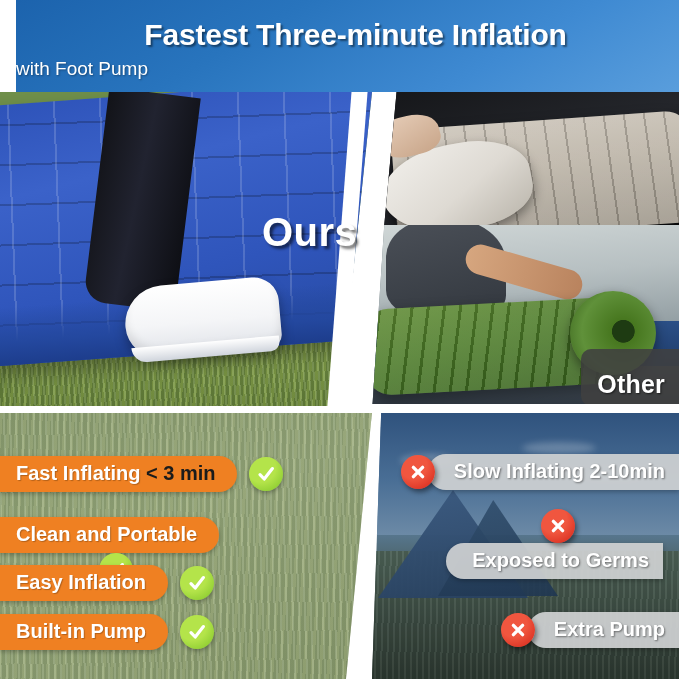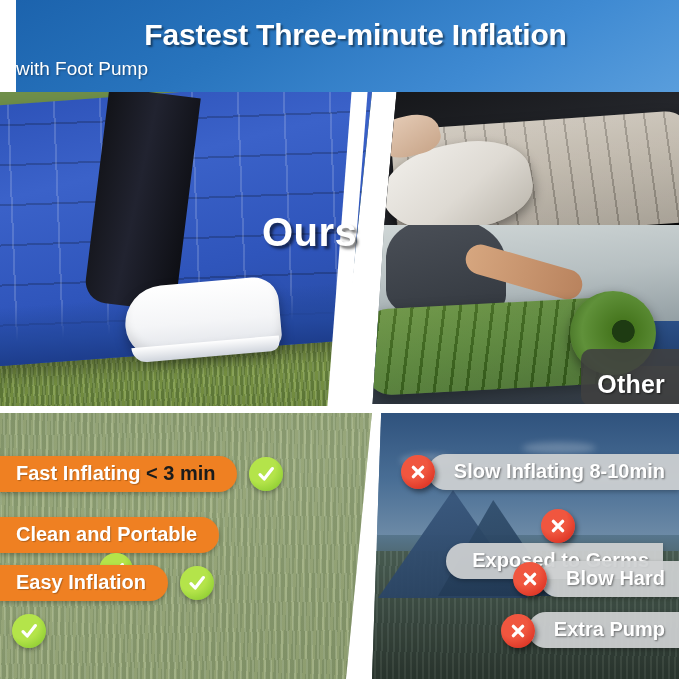--- a/index.html
+++ b/index.html
@@ -359,20 +359,21 @@
       <div class="pro-row" style="top:153px;">
         <div class="pro-pill"><span>Easy Inflation</span></div>
         <div class="tick">
           <svg width="22" height="22" viewBox="0 0 22 22">
               <path d="M5 11.6 L9.2 16 L17.4 5.6" fill="none" stroke="#ffffff" stroke-width="3.2" stroke-linecap="round" stroke-linejoin="round"></path>
             </svg>
         </div>
       </div>
 
       <div class="pro-row" style="top:202px;">
+        <div class="pro-pill"><span>Built-in Pump</span></div>
         <div class="tick">
           <svg width="22" height="22" viewBox="0 0 22 22">
               <path d="M5 11.6 L9.2 16 L17.4 5.6" fill="none" stroke="#ffffff" stroke-width="3.2" stroke-linecap="round" stroke-linejoin="round"></path>
             </svg>
         </div>
       </div>
     </div>
 
     <div class="cons-panel">
       <div class="cp-sky"></div>
@@ -382,46 +383,38 @@
       <div class="cp-field"></div>
       <div class="cp-tent"></div>
       <div class="cp-tent2"></div>
 
       <div class="con-row" style="top:42px;right:0;">
         <div class="cross">
           <svg width="20" height="20" viewBox="0 0 20 20">
               <path d="M5.4 5.4 L14.6 14.6 M14.6 5.4 L5.4 14.6" stroke="#ffffff" stroke-width="3.4" stroke-linecap="round"></path>
             </svg>
         </div>
-        <div class="con-pill"><span>Slow Inflating 8-10min</span></div>
+        <div class="con-pill"><span>Slow Inflating 2-10min</span></div>
       </div>
 
       <div class="con-row" style="top:97px;right:16px;flex-direction:column;">
         <div class="cross">
           <svg width="20" height="20" viewBox="0 0 20 20">
               <path d="M5.4 5.4 L14.6 14.6 M14.6 5.4 L5.4 14.6" stroke="#ffffff" stroke-width="3.4" stroke-linecap="round"></path>
             </svg>
         </div>
         <div class="con-pill"><span>Exposed to Germs</span></div>
       </div>
 
-      <div class="con-row" style="top:149px;right:0;">
+
+      <div class="con-row" style="top:200px;right:0;">
         <div class="cross">
           <svg width="20" height="20" viewBox="0 0 20 20">
               <path d="M5.4 5.4 L14.6 14.6 M14.6 5.4 L5.4 14.6" stroke="#ffffff" stroke-width="3.4" stroke-linecap="round"></path>
             </svg>
         </div>
-        <div class="con-pill"><span>Blow Hard</span></div>
-      </div>
-
-      <div class="con-row" style="top:200px;right:0;align-items:flex-end;">
-        <div class="cross">
-          <svg width="20" height="20" viewBox="0 0 20 20">
-              <path d="M5.4 5.4 L14.6 14.6 M14.6 5.4 L5.4 14.6" stroke="#ffffff" stroke-width="3.4" stroke-linecap="round"></path>
-            </svg>
-        </div>
         <div class="con-pill"><span>Extra Pump</span></div>
       </div>
 
     </div>
   </div>
 
 </div>
 
 </body></html>

